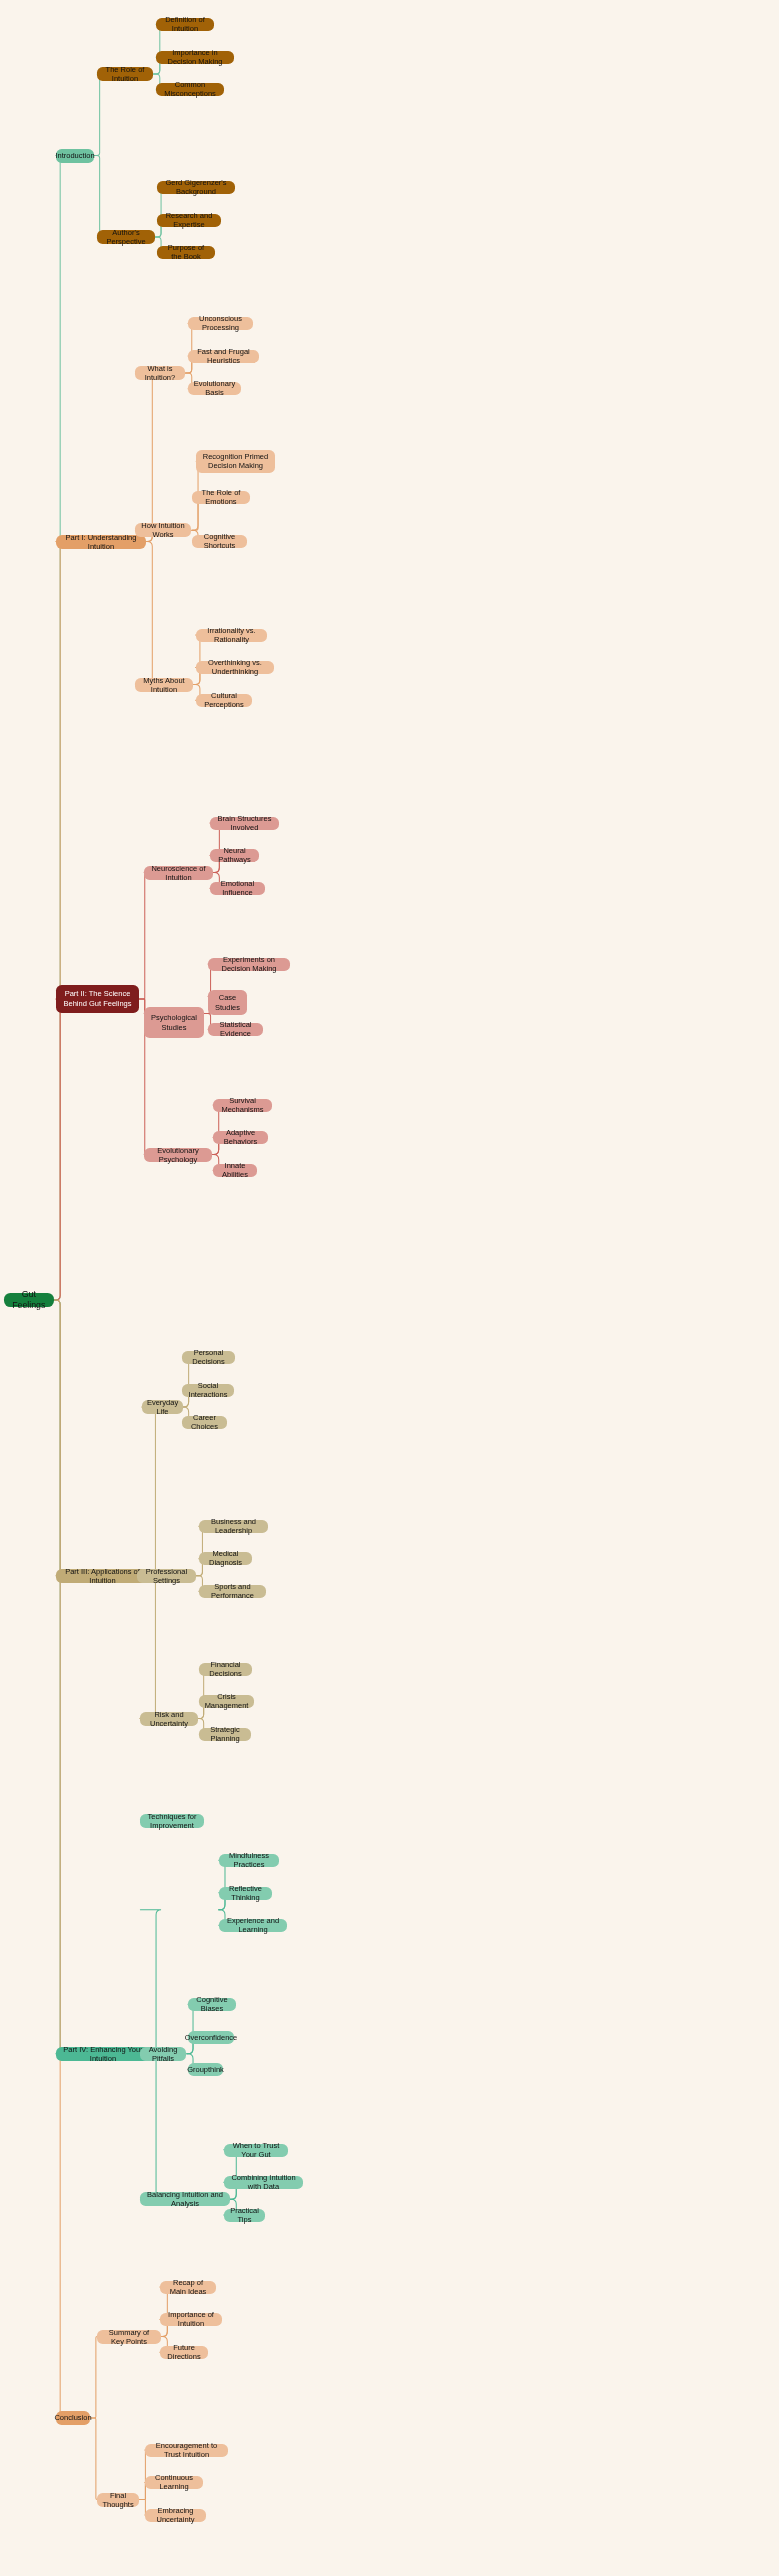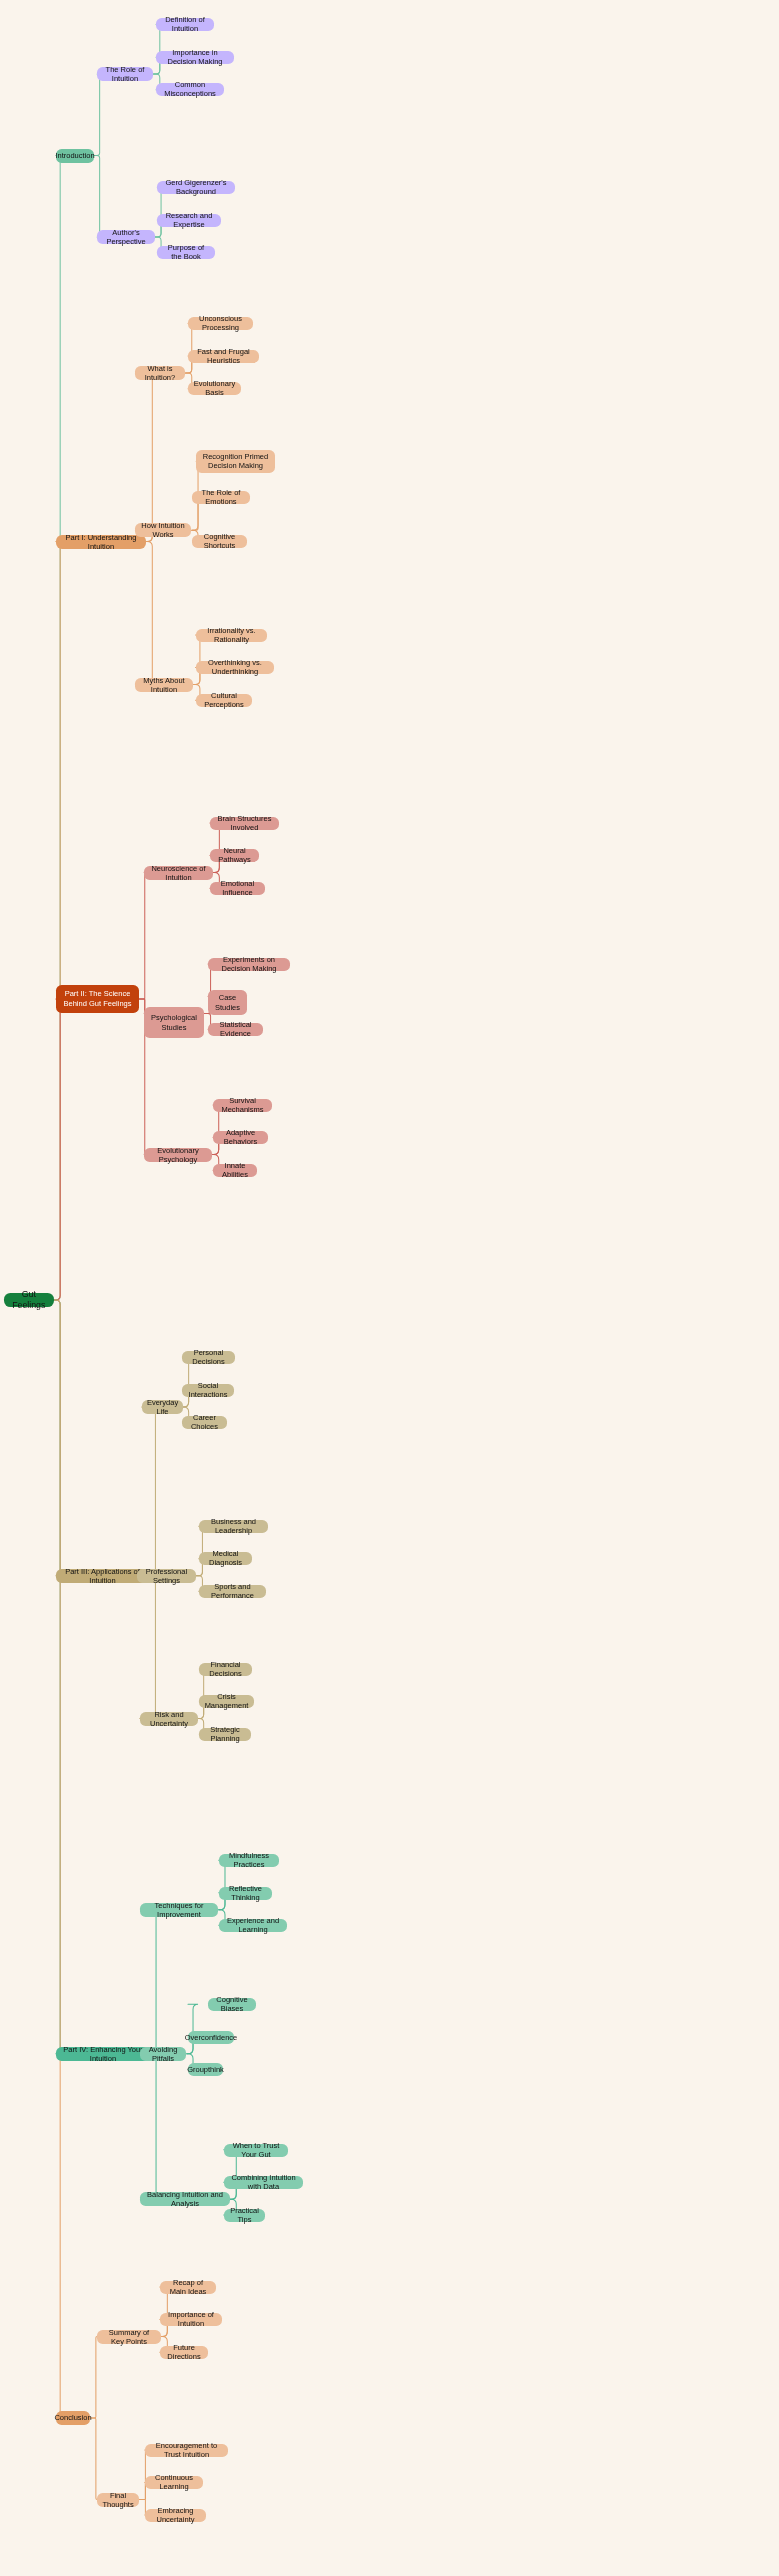--- a/index.html
+++ b/index.html
@@ -41,26 +41,26 @@
     white-space: pre-line;
   }
   .node.root {
     background: #15803d;
     font-size: 8.8px;
     border-radius: 6.3px;
   }
   
   .b-intro      { background: #6ec2a0; }
   .b-part1      { background: #e39f67; border-radius: 6px; }
-  .b-part2      { background: #c2410c; color: #ffffff; }
+  .b-part2      { background: #7f1d1d; color: #ffffff; }
   .b-part3      { background: #c0ab76; }
   .b-part4      { background: #4cb894; }
   .b-concl      { background: #e39f67; }
   
-  .t-green      { background: #c4b5fd; }
+  .t-green      { background: #a16207; }
   .t-orange     { background: #eebf9b; }
   .t-red        { background: #dc9a93; }
   .t-khaki      { background: #c9bc93; }
   .t-green4     { background: #83ccaf; }
   .f12 { font-size: 7.5px; }
 </style>
 </head>
 <body>
 
 <div id="canvas">
@@ -180,26 +180,26 @@
       <div class="node t-khaki f12" style="left: 182px; top: 1416px; width: 45px; height: 12.5px;">Career Choices</div>
       <div class="node t-khaki f12" style="left: 137px; top: 1569px; width: 59px; height: 13.8px;">Professional Settings</div>
       <div class="node t-khaki f12" style="left: 199px; top: 1520px; width: 69px; height: 12.5px;">Business and Leadership</div>
       <div class="node t-khaki f12" style="left: 199px; top: 1552px; width: 53px; height: 12.5px;">Medical Diagnosis</div>
       <div class="node t-khaki f12" style="left: 199px; top: 1585px; width: 67px; height: 12.5px;">Sports and Performance</div>
       <div class="node t-khaki f12" style="left: 140px; top: 1712px; width: 58px; height: 13.8px;">Risk and Uncertainty</div>
       <div class="node t-khaki f12" style="left: 199px; top: 1663px; width: 53px; height: 12.5px;">Financial Decisions</div>
       <div class="node t-khaki f12" style="left: 199px; top: 1695px; width: 55px; height: 12.5px;">Crisis Management</div>
       <div class="node t-khaki f12" style="left: 199px; top: 1728px; width: 52px; height: 12.5px;">Strategic Planning</div>
       <div class="node b-part4 f12" style="left: 56px; top: 2047px; width: 94px; height: 13.8px;">Part IV: Enhancing Your Intuition</div>
-      <div class="node t-green4 f12" style="left: 140px; top: 1903px; width: 78px; height: 13.8px;">Techniques for Improvement</div>
+      <div class="node t-green4 f12" style="left: 140px; top: 1814px; width: 64px; height: 13.8px;">Techniques for Improvement</div>
       <div class="node t-green4 f12" style="left: 219px; top: 1854px; width: 60px; height: 12.5px;">Mindfulness Practices</div>
       <div class="node t-green4 f12" style="left: 219px; top: 1887px; width: 53px; height: 12.5px;">Reflective Thinking</div>
       <div class="node t-green4 f12" style="left: 219px; top: 1919px; width: 68px; height: 12.5px;">Experience and Learning</div>
       <div class="node t-green4 f12" style="left: 140px; top: 2047px; width: 46px; height: 13.8px;">Avoiding Pitfalls</div>
-      <div class="node t-green4 f12" style="left: 188px; top: 1998px; width: 48px; height: 12.5px; margin-left: 20px;">Cognitive Biases</div>
+      <div class="node t-green4 f12" style="left: 188px; top: 1998px; width: 48px; height: 12.5px;">Cognitive Biases</div>
       <div class="node t-green4 f12" style="left: 188px; top: 2031px; width: 46px; height: 12.5px;">Overconfidence</div>
       <div class="node t-green4 f12" style="left: 188px; top: 2063px; width: 35px; height: 12.5px;">Groupthink</div>
       <div class="node t-green4 f12" style="left: 140px; top: 2192px; width: 90px; height: 13.8px;">Balancing Intuition and Analysis</div>
       <div class="node t-green4 f12" style="left: 224px; top: 2144px; width: 64px; height: 12.5px;">When to Trust Your Gut</div>
       <div class="node t-green4 f12" style="left: 224px; top: 2176px; width: 79px; height: 12.5px;">Combining Intuition with Data</div>
       <div class="node t-green4 f12" style="left: 224px; top: 2209px; width: 41px; height: 12.5px;">Practical Tips</div>
       <div class="node b-concl f12" style="left: 56px; top: 2411px; width: 34px; height: 13.8px;">Conclusion</div>
       <div class="node t-orange f12" style="left: 97px; top: 2330px; width: 64px; height: 13.8px;">Summary of Key Points</div>
       <div class="node t-orange f12" style="left: 160px; top: 2281px; width: 56px; height: 12.5px;">Recap of Main Ideas</div>
       <div class="node t-orange f12" style="left: 160px; top: 2313px; width: 62px; height: 12.5px;">Importance of Intuition</div>

